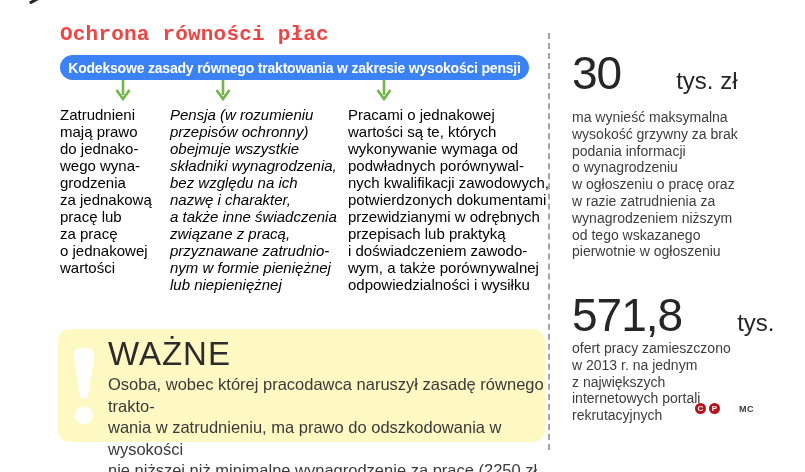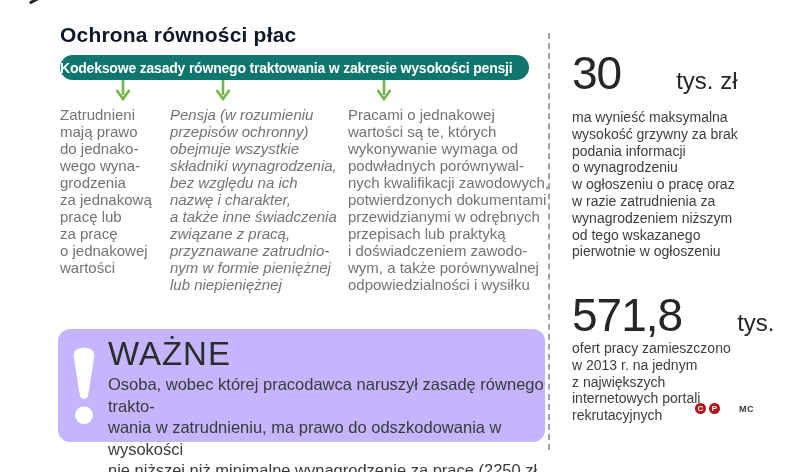--- a/index.html
+++ b/index.html
@@ -12,46 +12,46 @@
   .abs{position:absolute;}
   .preline{white-space:pre-line;}
 
   .corner-mark{
     left:29px;top:-1px;width:11px;height:3px;background:#2a2a2a;
     transform:rotate(-28deg);border-radius:1px;
   }
 
   .page-title{
     left:60px;top:9px;
-    font-family:Liberation Sans, sans-serif;
-    font-weight:bold;font-size:21px;color:#0f172a;letter-spacing:.2px;
+    font-family:Liberation Mono, monospace;
+    font-weight:bold;font-size:21px;color:#ef4444;letter-spacing:.2px;
   }
 
   .banner{
     left:60px;top:55px;width:469px;height:25px;border-radius:13px;
-    background:#0f766e;display:flex;align-items:center;
+    background:#3b82f6;display:flex;align-items:center;justify-content:center;
     color:#ffffff;font-weight:bold;font-size:14px;letter-spacing:-0.2px;
     white-space:nowrap;
   }
 
   .arrow{width:18px;height:21px;}
   .arrow-1{left:114px;top:80px;}
   .arrow-2{left:214px;top:80px;}
   .arrow-3{left:375px;top:80px;}
 
   .col-text{
-    top:106px;font-size:15px;line-height:17px;color:#737373;
+    top:106px;font-size:15px;line-height:17px;color:#000000;
   }
   .col-1{left:60px;}
   .col-2{left:170px;font-style:italic;}
   .col-3{left:348px;}
 
   .important-box{
     left:58px;top:329px;width:487px;height:113px;border-radius:12px;
-    background:#c4b5fd;
+    background:#fef9c3;
   }
   .excl-icon{position:absolute;left:10px;top:13px;width:32px;height:86px;}
   .important-heading{
     position:absolute;left:50px;top:6px;
     font-size:33px;font-weight:400;color:#2c2c2c;letter-spacing:1px;
   }
   .important-text{
     position:absolute;left:50px;top:45px;
     font-size:16.5px;line-height:21.5px;color:#3a3a3a;
   }

